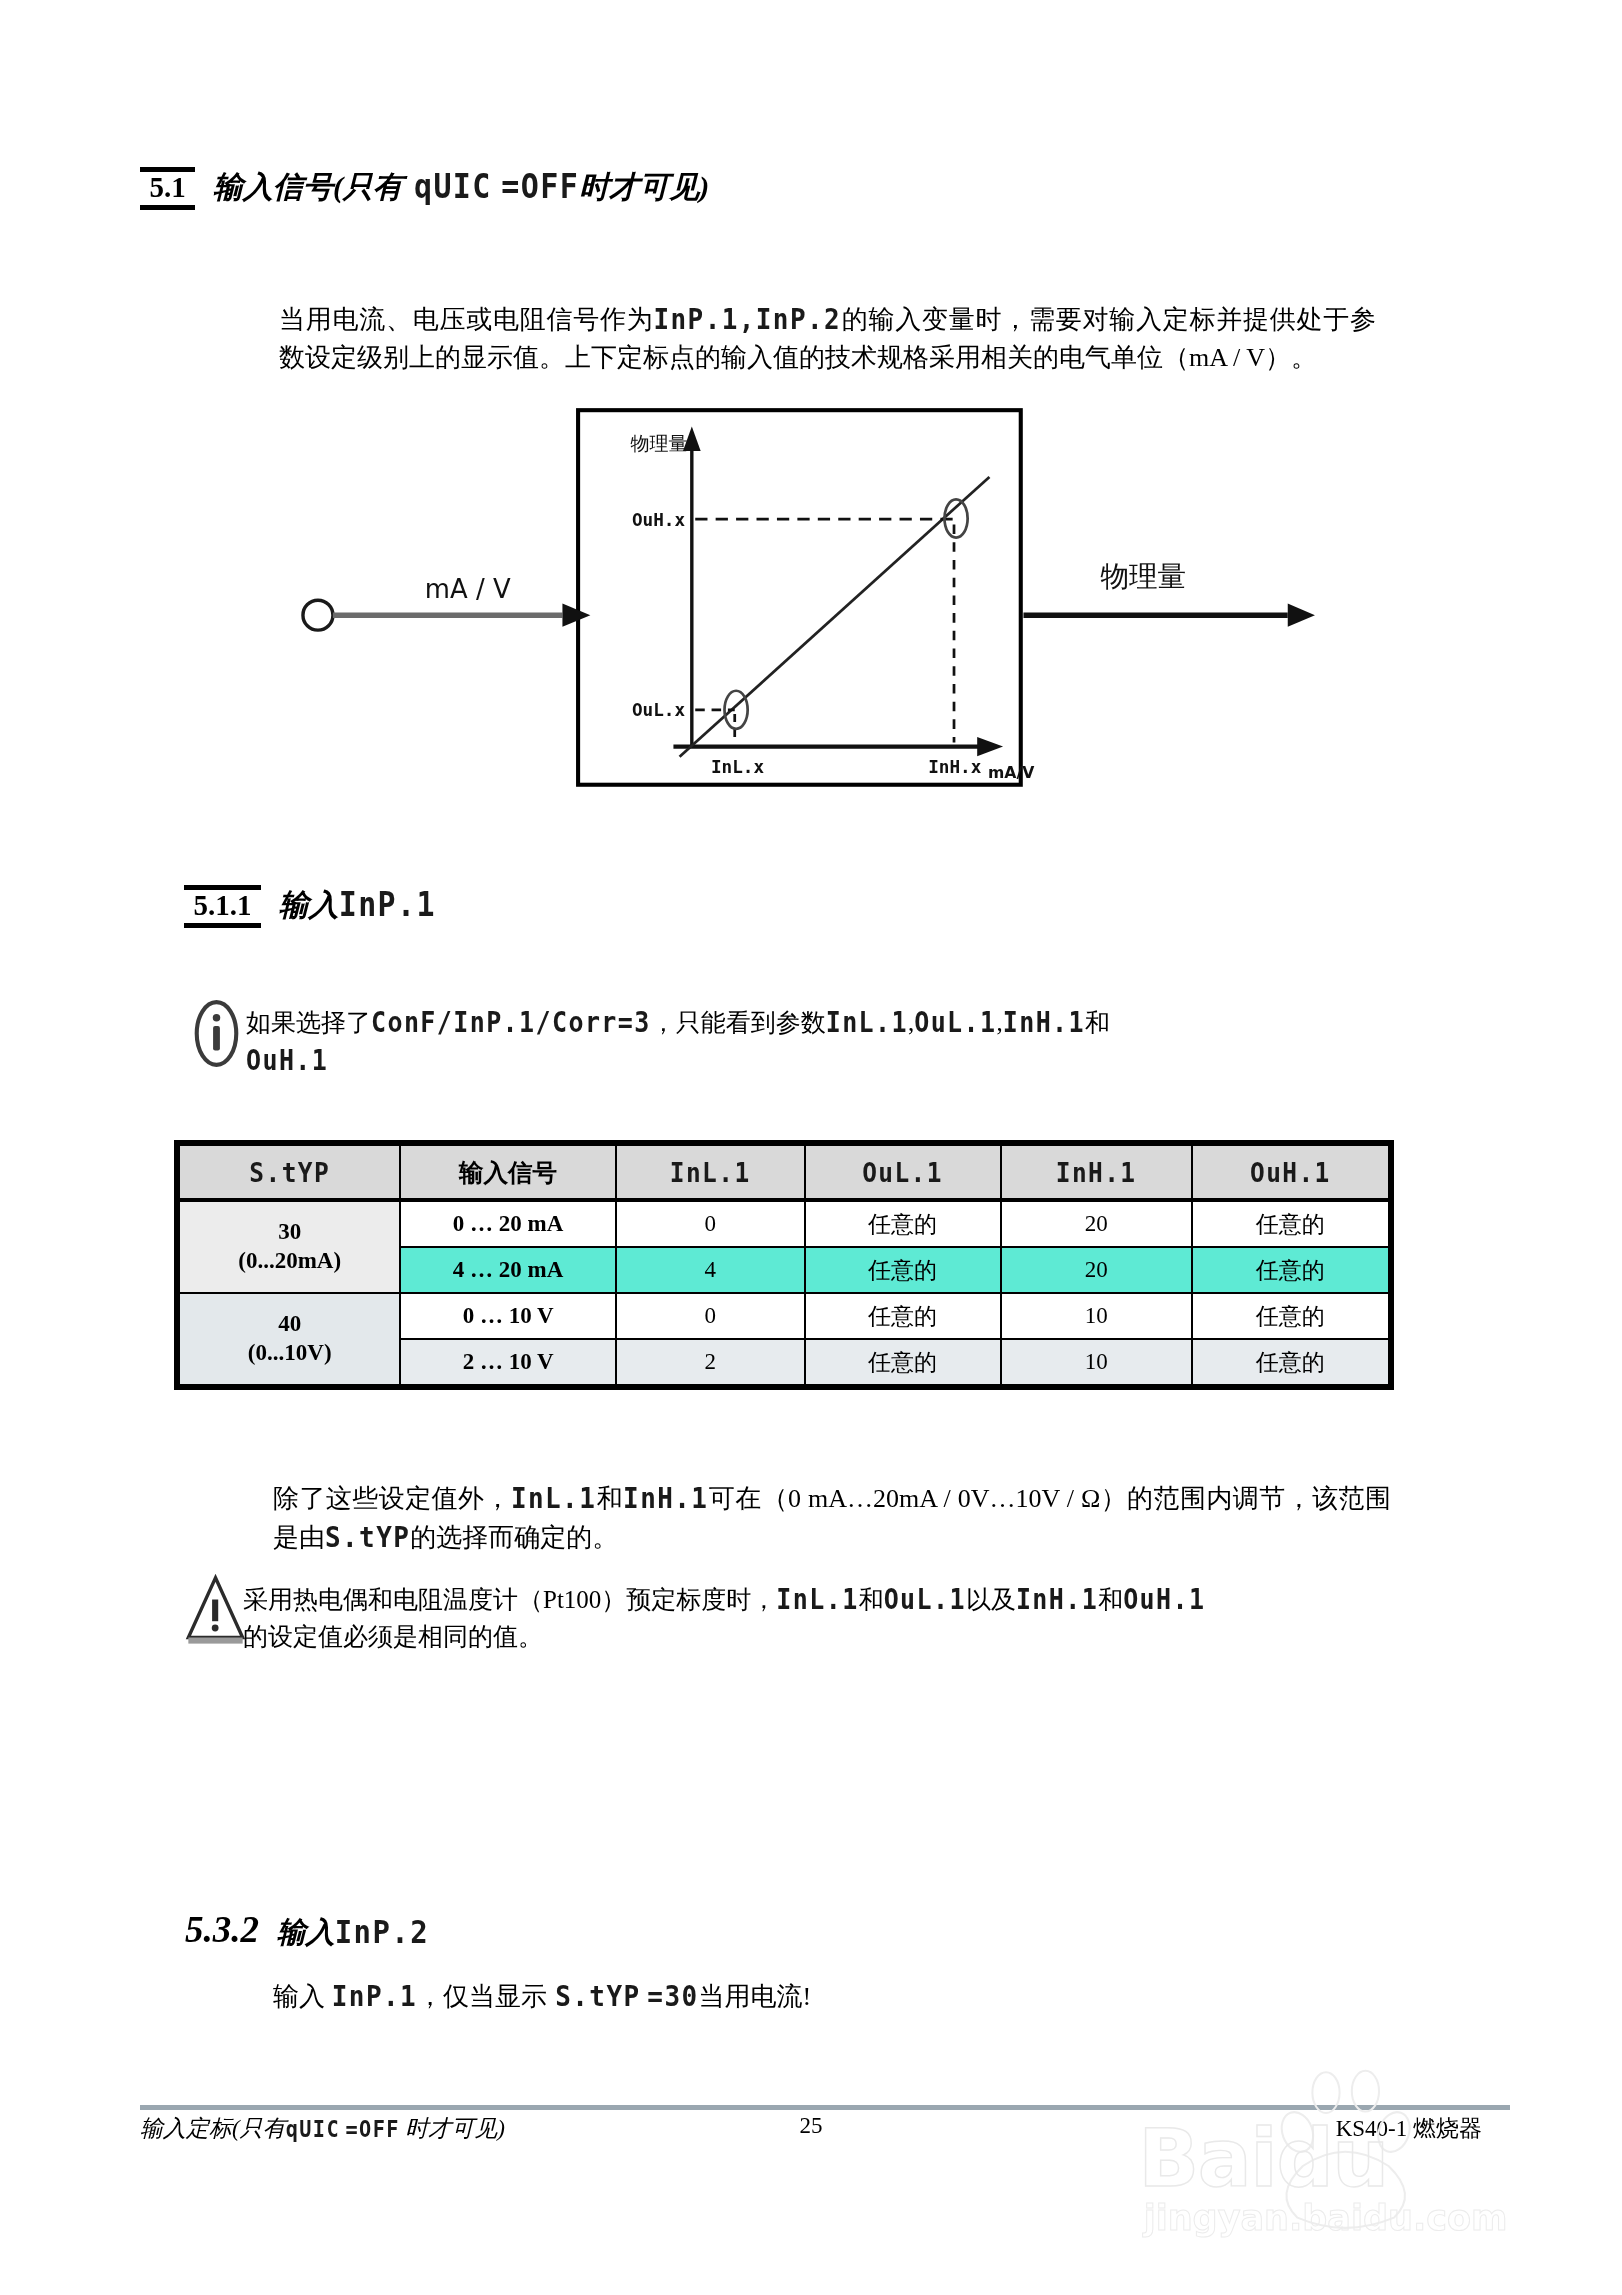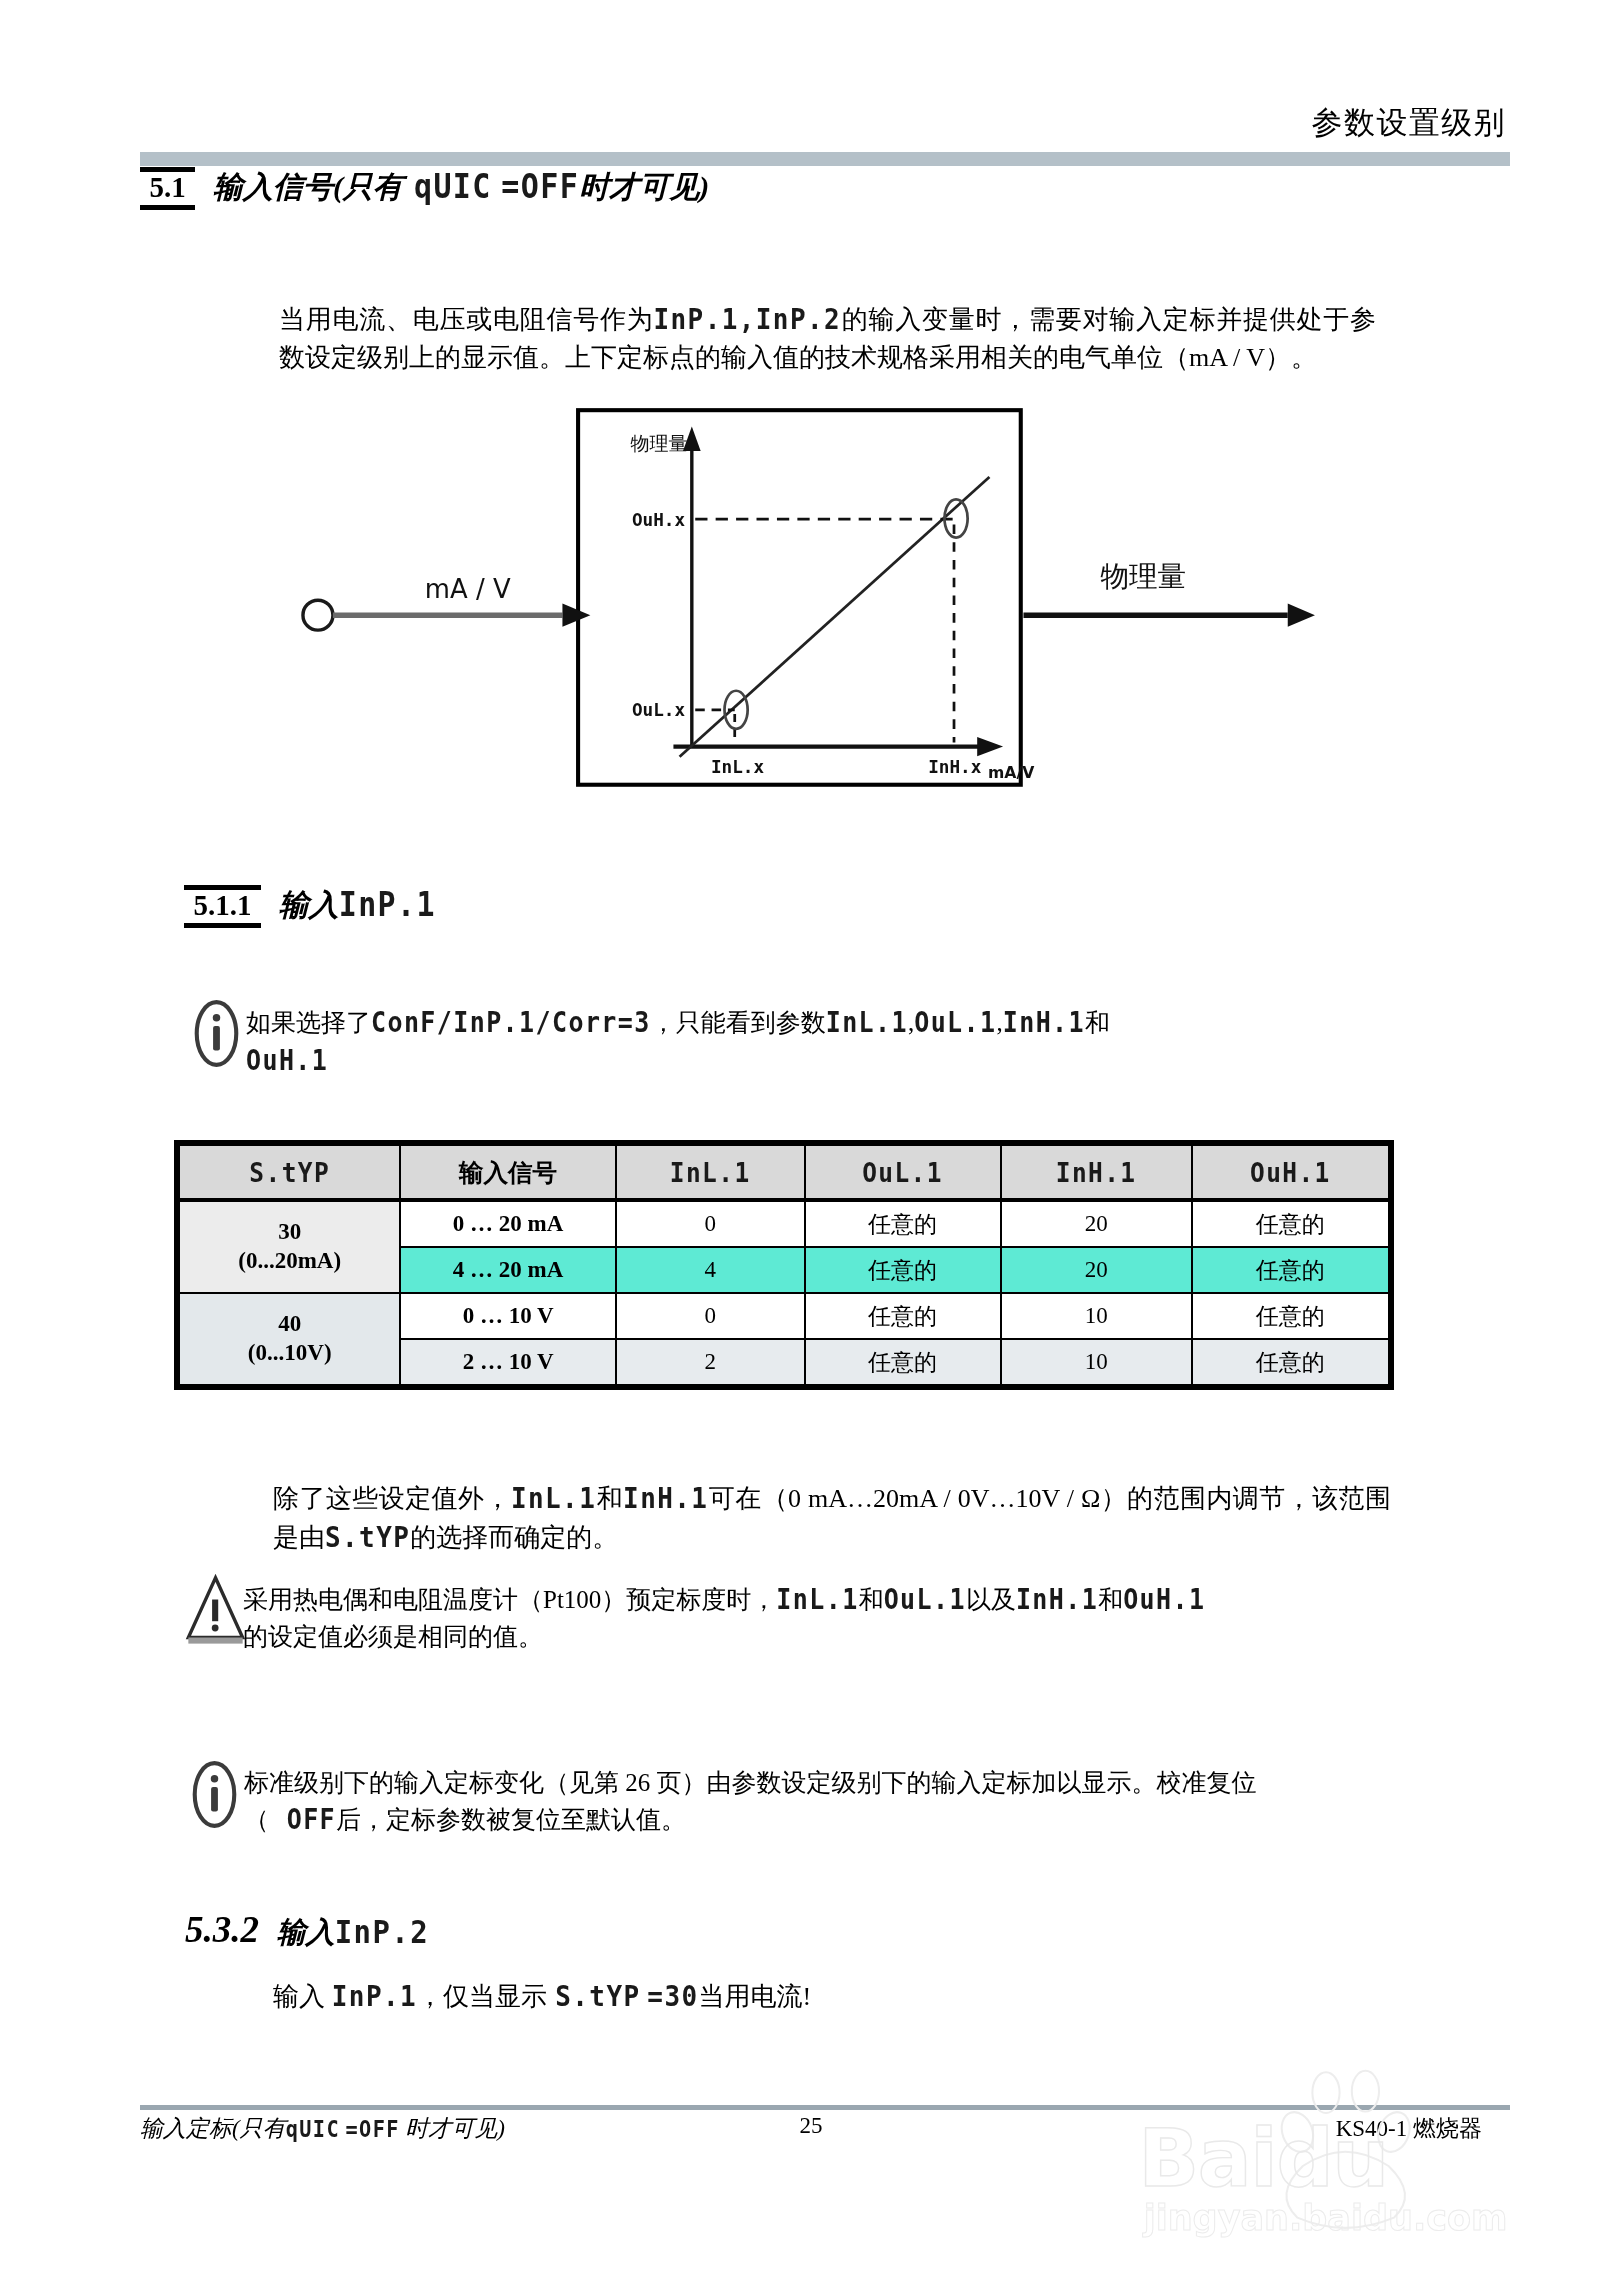--- a/index.html
+++ b/index.html
@@ -250,24 +250,20 @@
     top: 134px;
     font-size: 35px;
     -webkit-text-stroke: 1px #ececec;
   }
 </style>
 </head>
 <body>
 
 <div class="page">
 
-  <div class="header">
-    <div class="header-title">参数设置级别</div>
-    <div class="header-rule"></div>
-  </div>
 
   <div class="sec" style="left:140px; top:167px;">
     <span class="sec-num-box">5.1</span>
     <span class="sec-title">
       <span>输入信号</span>
       <span>(只有</span>
       <span style="display:inline-block;width:11px"></span>
       <span class="seg">qUIC</span>
       <span style="display:inline-block;width:9.5px"></span>
       <span class="seg">=</span>
@@ -423,33 +419,20 @@
         <rect x="41" y="42" width="9" height="32" fill="#2b2b2b"></rect>
         <circle cx="45.5" cy="84" r="5" fill="#2b2b2b"></circle>
       </svg>
     </div>
     <div class="note-body" style="padding-top:9.5px;">
       <span>采用热电偶和电阻温度计（Pt100）预定标度时，</span><span class="seg">InL.1</span><span>和</span><span class="seg">OuL.1</span><span>以及</span><span class="seg">InH.1</span><span>和</span><span class="seg">OuH.1</span><br>
       <span>的设定值必须是相同的值。</span>
     </div>
   </div>
 
-  <div class="note" style="left:185px; top:1757px; width:1227px;">
-    <div class="note-icon">
-      <svg width="59" height="75" viewBox="0 0 86 110" xmlns="http://www.w3.org/2000/svg">
-        <ellipse cx="43" cy="55" rx="29" ry="46" fill="none" stroke="#3b3b3b" stroke-width="6"></ellipse>
-        <circle cx="43" cy="32" r="5.5" fill="#3b3b3b"></circle>
-        <rect x="38" y="44" width="10" height="36" rx="3" fill="#3b3b3b"></rect>
-      </svg>
-    </div>
-    <div class="note-body" style="padding-top:6.8px;">
-      <span>标准级别下的输入定标变化（见第 26 页）由参数设定级别下的输入定标加以显示。校准复位</span><br>
-      <span>（</span><span style="display:inline-block;width:17.7px"></span><span class="seg">OFF</span><span>后，定标参数被复位至默认值。</span>
-    </div>
-  </div>
 
   <div class="sec" style="left:185px; top:1908px;">
     <span style="font-weight:bold; font-size:37px; font-style:italic; font-family:'Liberation Serif', serif;">5.3.2</span>
     <span class="sec-plain" style="font-size:29px;">
       <span>输入</span>
       <span class="seg">InP.2</span>
     </span>
   </div>
 
   <div class="para" style="left:273px; top:1977px; width:1118px;">

